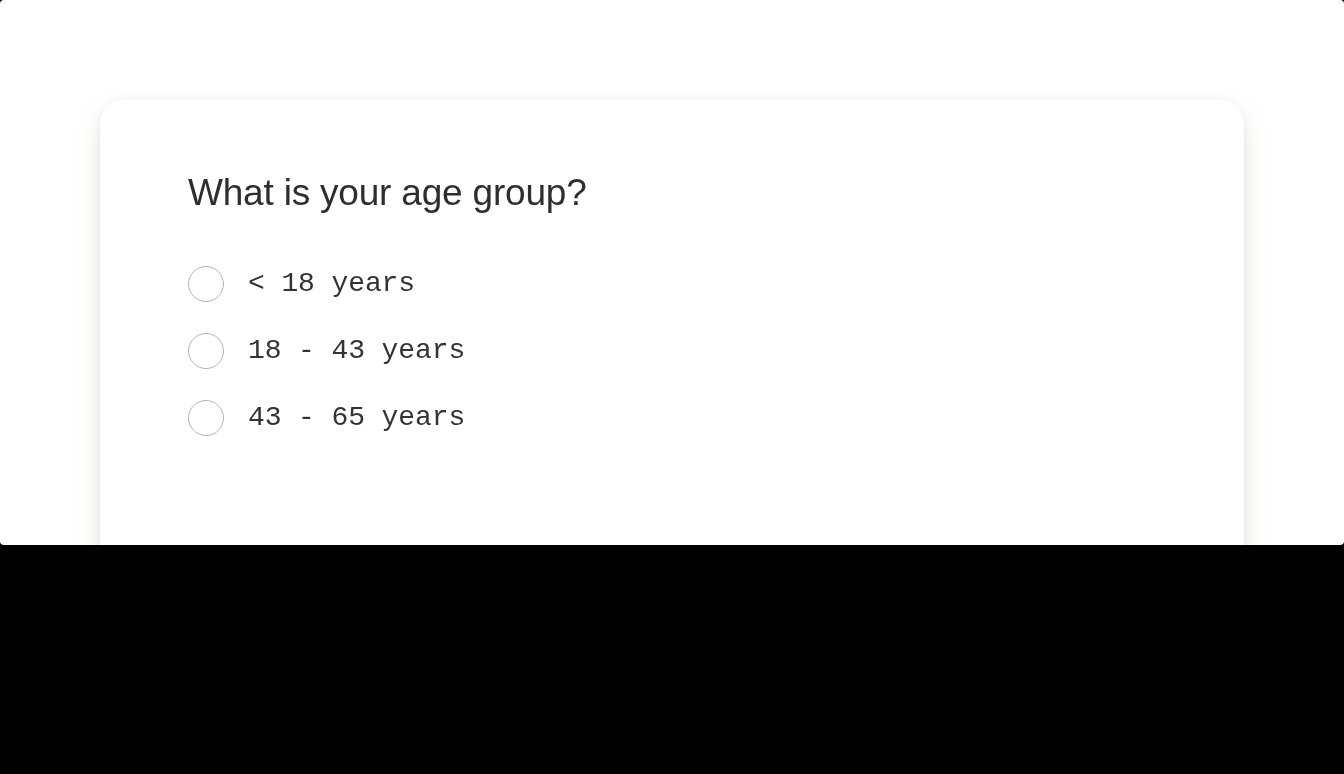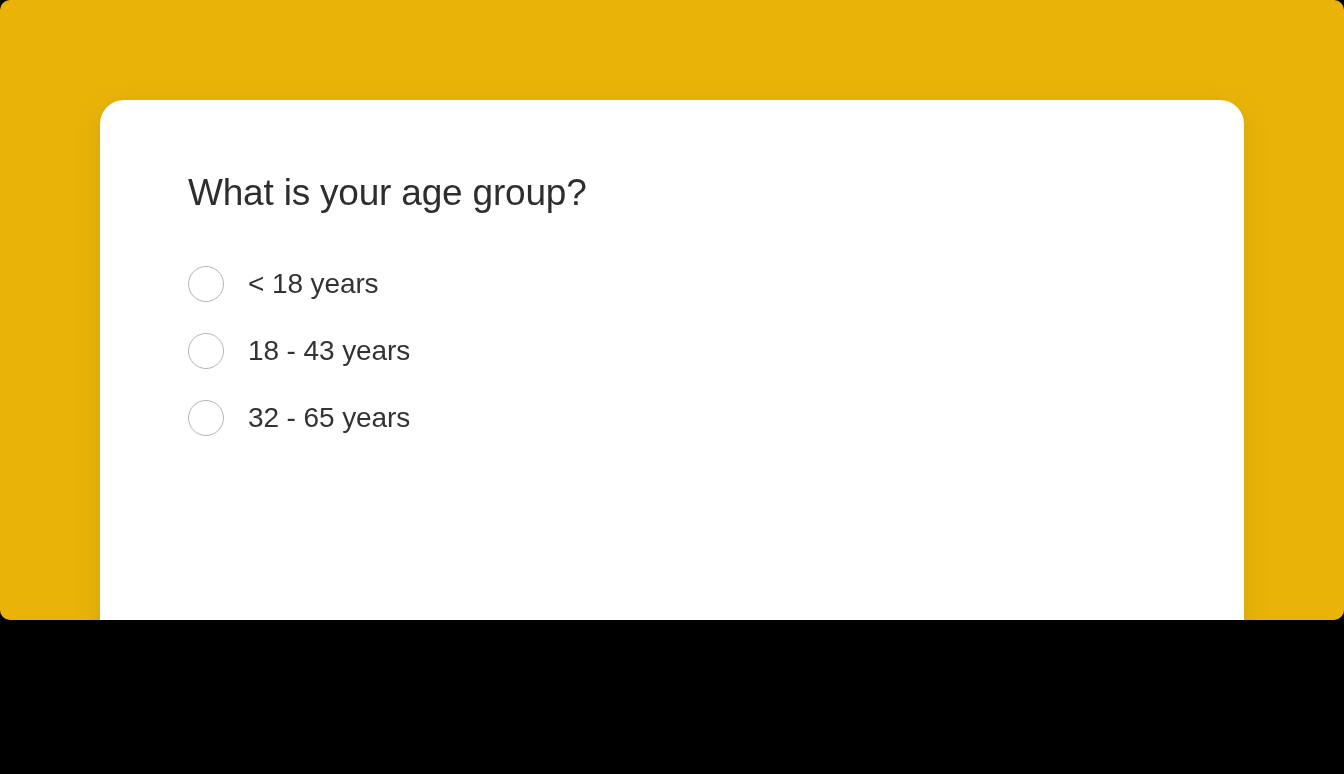--- a/index.html
+++ b/index.html
@@ -12,23 +12,23 @@
     width: 1344px;
     height: 774px;
     background: #000;
     font-family: "Liberation Sans", sans-serif;
     overflow: hidden;
   }
 
   #page-root {
     position: relative;
     width: 1344px;
-    height: 620px;
-    background: #eab308;
-    border-radius: 10px;
+    height: 545px;
+    background: #ffffff;
+    border-radius: 4px;
     overflow: hidden;
   }
 
   
   .question-card {
     position: absolute;
     left: 100px;
     top: 100px;
     width: 1144px;
     height: 572px;
@@ -48,20 +48,21 @@
     letter-spacing: -0.2px;
     margin: 0 0 36px 0;
     white-space: nowrap;
   }
 
   
   .options-list {
     list-style: none;
     margin: 0;
     padding: 0;
+    font-family: Liberation Mono, monospace;
   }
 
   .option-row {
     display: flex;
     align-items: center;
     height: 67px;
     cursor: pointer;
     width: fit-content;
   }
 
@@ -102,21 +103,21 @@
       </li>
 
       <li class="option-row">
         <span class="radio-circle"></span>
         <span class="option-label">18 - 43 years</span>
       </li>
 
 
       <li class="option-row">
         <span class="radio-circle"></span>
-        <span class="option-label">32 - 65 years</span>
+        <span class="option-label">43 - 65 years</span>
       </li>
 
 
     </ul>
 
   </div>
 
 </div>
 
 </body></html>

